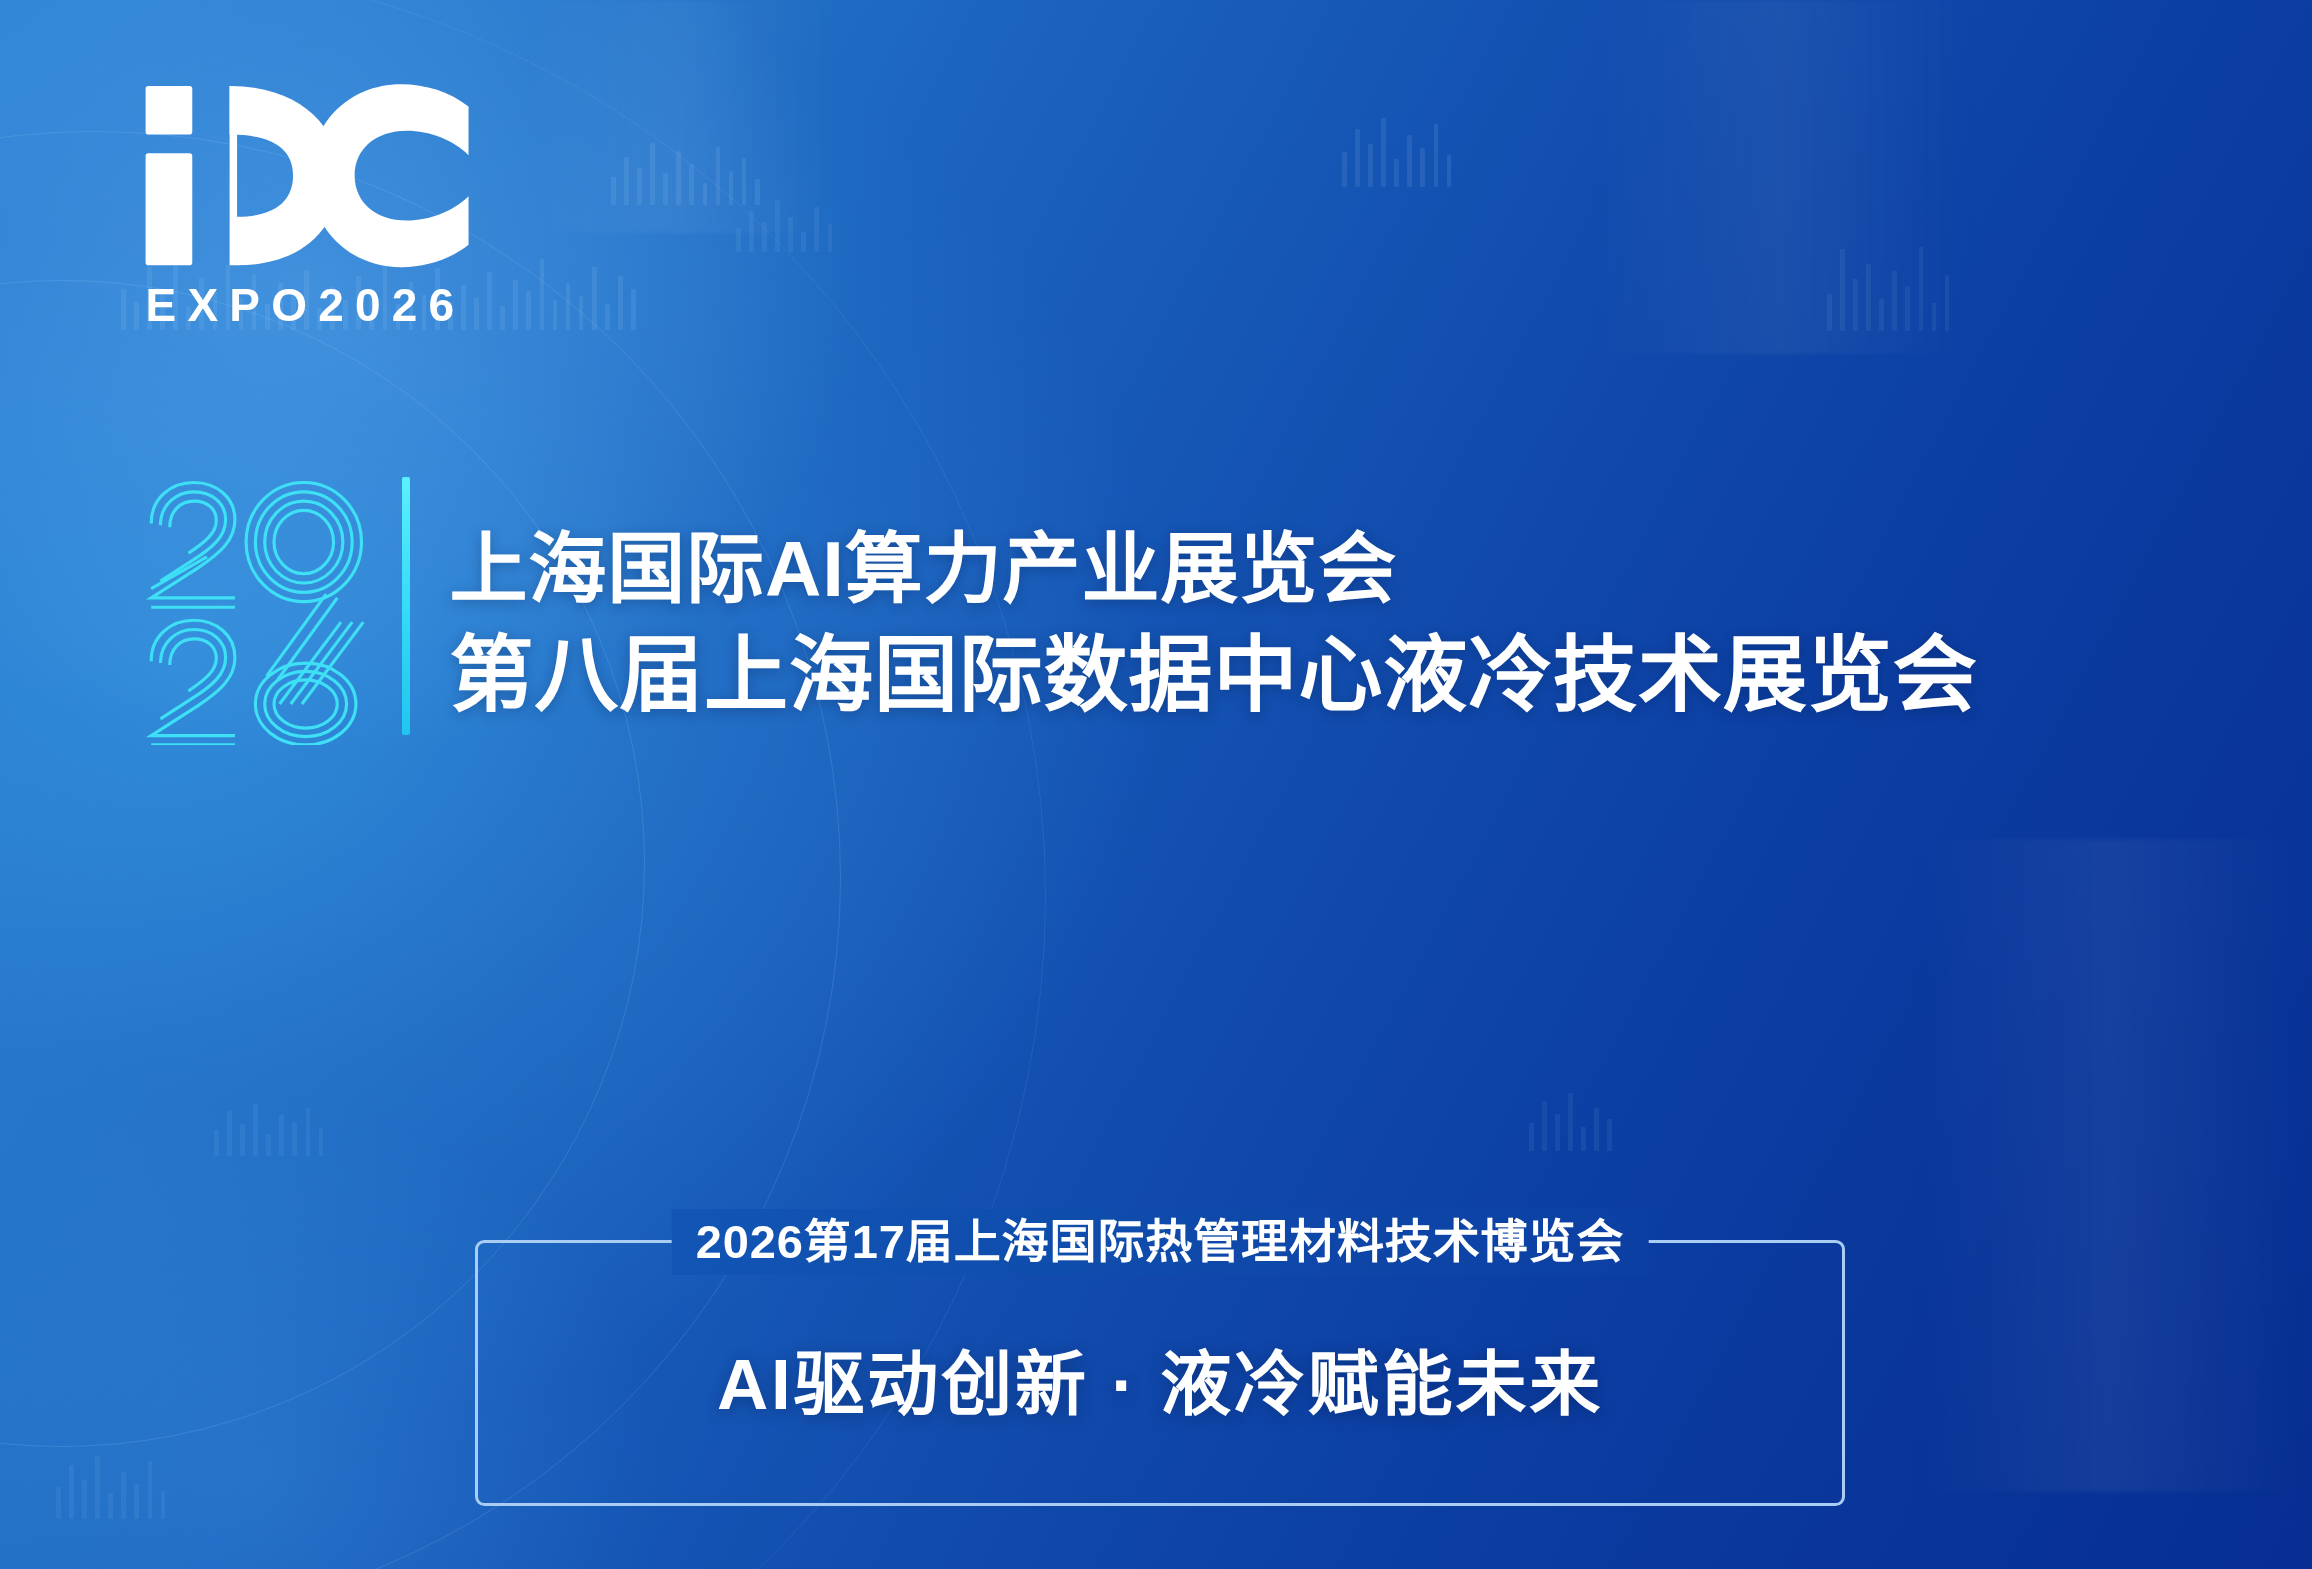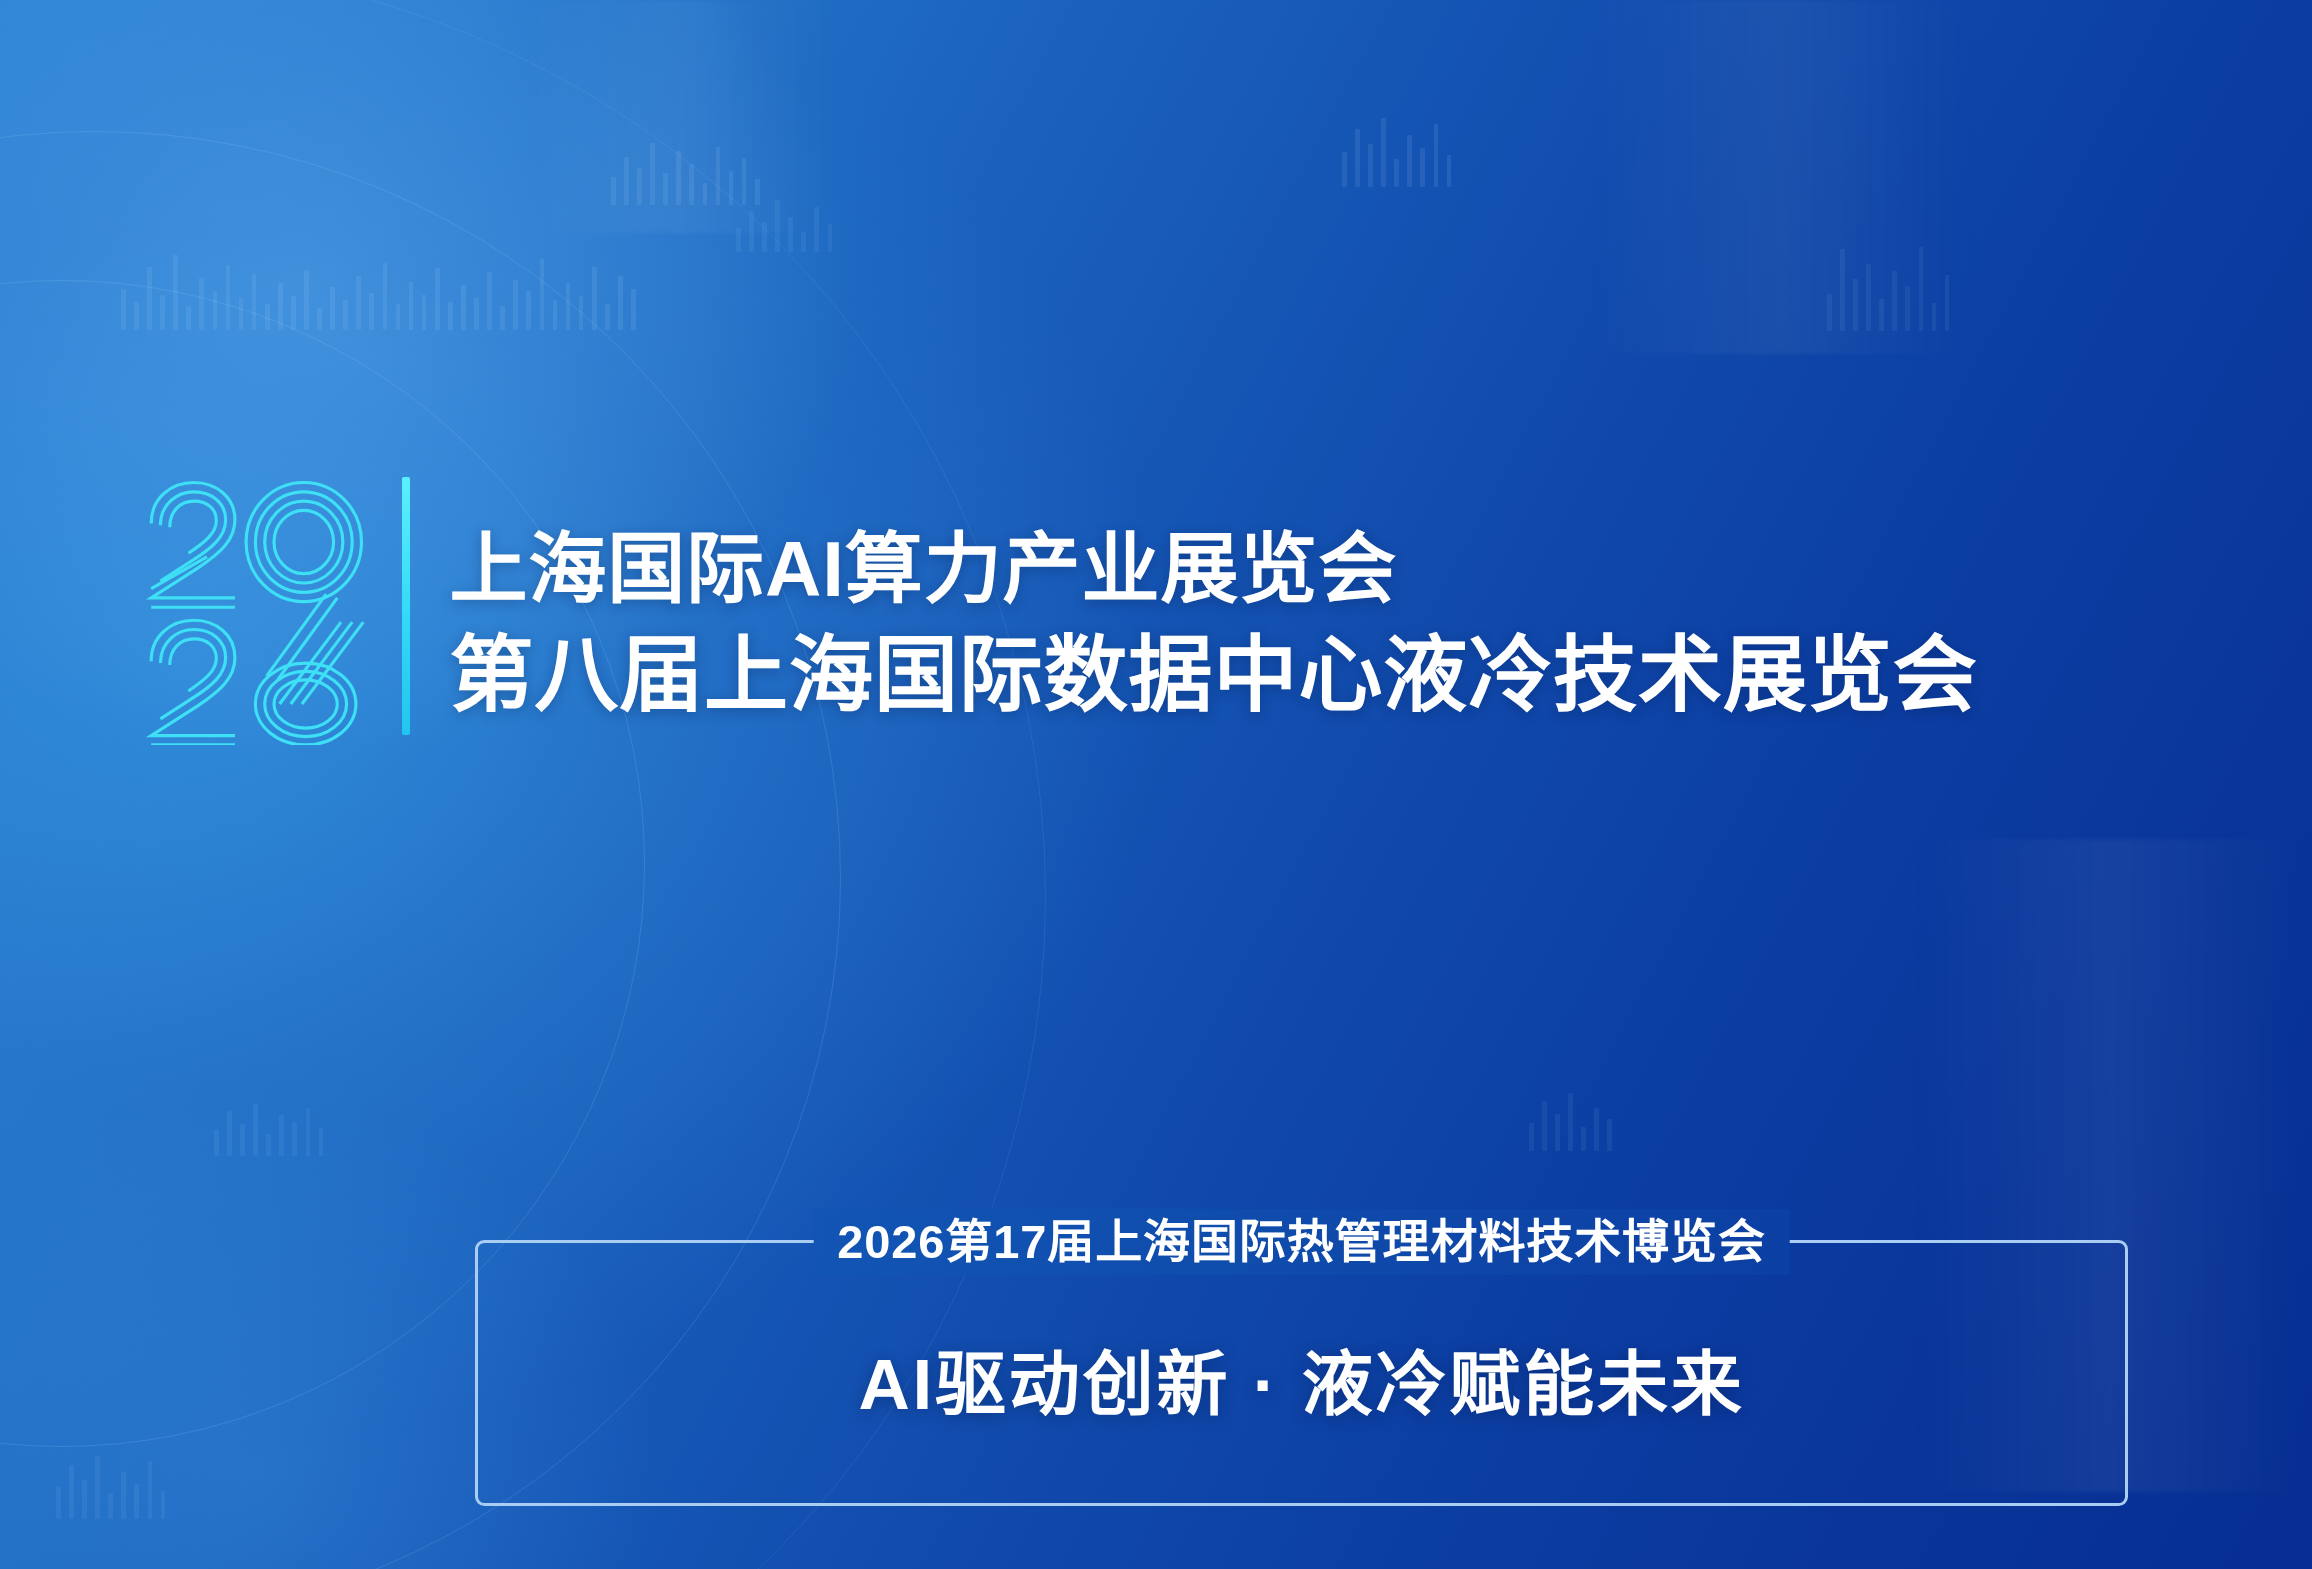--- a/index.html
+++ b/index.html
@@ -160,21 +160,21 @@
     font-weight: 400;
     letter-spacing: 0.9px;
   }
   .same-time .sep { padding: 0 9.3px; opacity: 0.9; }
 
   
   .sub-expo {
     position: absolute;
     left: 475px;
     top: 1240px;
-    width: 1653px;
+    width: 1370px;
     height: 266px;
     box-sizing: border-box;
     border: 3.7px solid #a9cdf3;
     border-radius: 9.3px;
   }
   .sub-expo-title {
     position: absolute;
     left: 50%;
     top: -34px;
     transform: translateX(-50%);
@@ -331,20 +331,33 @@
       <i style="height:54px"></i>
       <i style="height:39px"></i>
       <i style="height:63px"></i>
       <i style="height:26px"></i>
       <i style="height:47px"></i>
       <i style="height:35px"></i>
       <i style="height:58px"></i>
       <i style="height:28px"></i>
   </div>
 
+  <div class="logo-block">
+    <svg class="logo-mark" width="336" height="196" viewBox="0 0 360 210" fill="none" aria-hidden="true">
+
+      <rect x="6" y="14" width="50" height="52" rx="3" fill="#ffffff"></rect>
+      <rect x="6" y="86" width="50" height="120" rx="3" fill="#ffffff"></rect>
+
+      <path d="M96 14 C176 14 214 62 214 110 C214 164 176 206 104 206 L104 154 C148 154 164 134 164 110 C164 84 146 66 96 66 Z" fill="#ffffff"></path>
+      <path d="M104 206 C118 206 104 180 104 154 L104 66 C104 40 118 14 96 14 L96 206 Z" fill="#ffffff"></path>
+
+      <path d="M352 36 C332 20 306 12 280 12 C222 12 182 56 182 110 C182 164 222 208 280 208 C306 208 332 200 352 184 L352 132 C336 148 310 158 286 158 C252 158 230 138 230 110 C230 82 252 62 286 62 C310 62 336 72 352 88 Z" fill="#ffffff"></path>
+    </svg>
+    <div class="logo-word">EXPO2026</div>
+  </div>
 
   <div class="headline-row">
 
     <svg class="deco-2026" width="228" height="270" viewBox="0 0 245 290" aria-hidden="true">
       <g fill="none" stroke="#3ee0f5" stroke-width="3.4">
 
         <path d="M12 52 C12 24 34 8 58 8 C82 8 102 24 102 48 C102 70 86 84 62 100 L12 132 L102 132"></path>
         <path d="M22 54 C22 31 40 18 58 18 C77 18 92 30 92 48 C92 66 78 78 56 92 L22 114"></path>
         <path d="M32 56 C32 38 44 28 58 28 C73 28 82 37 82 49 C82 62 70 72 52 84"></path>
         <path d="M12 142 L102 142"></path>

